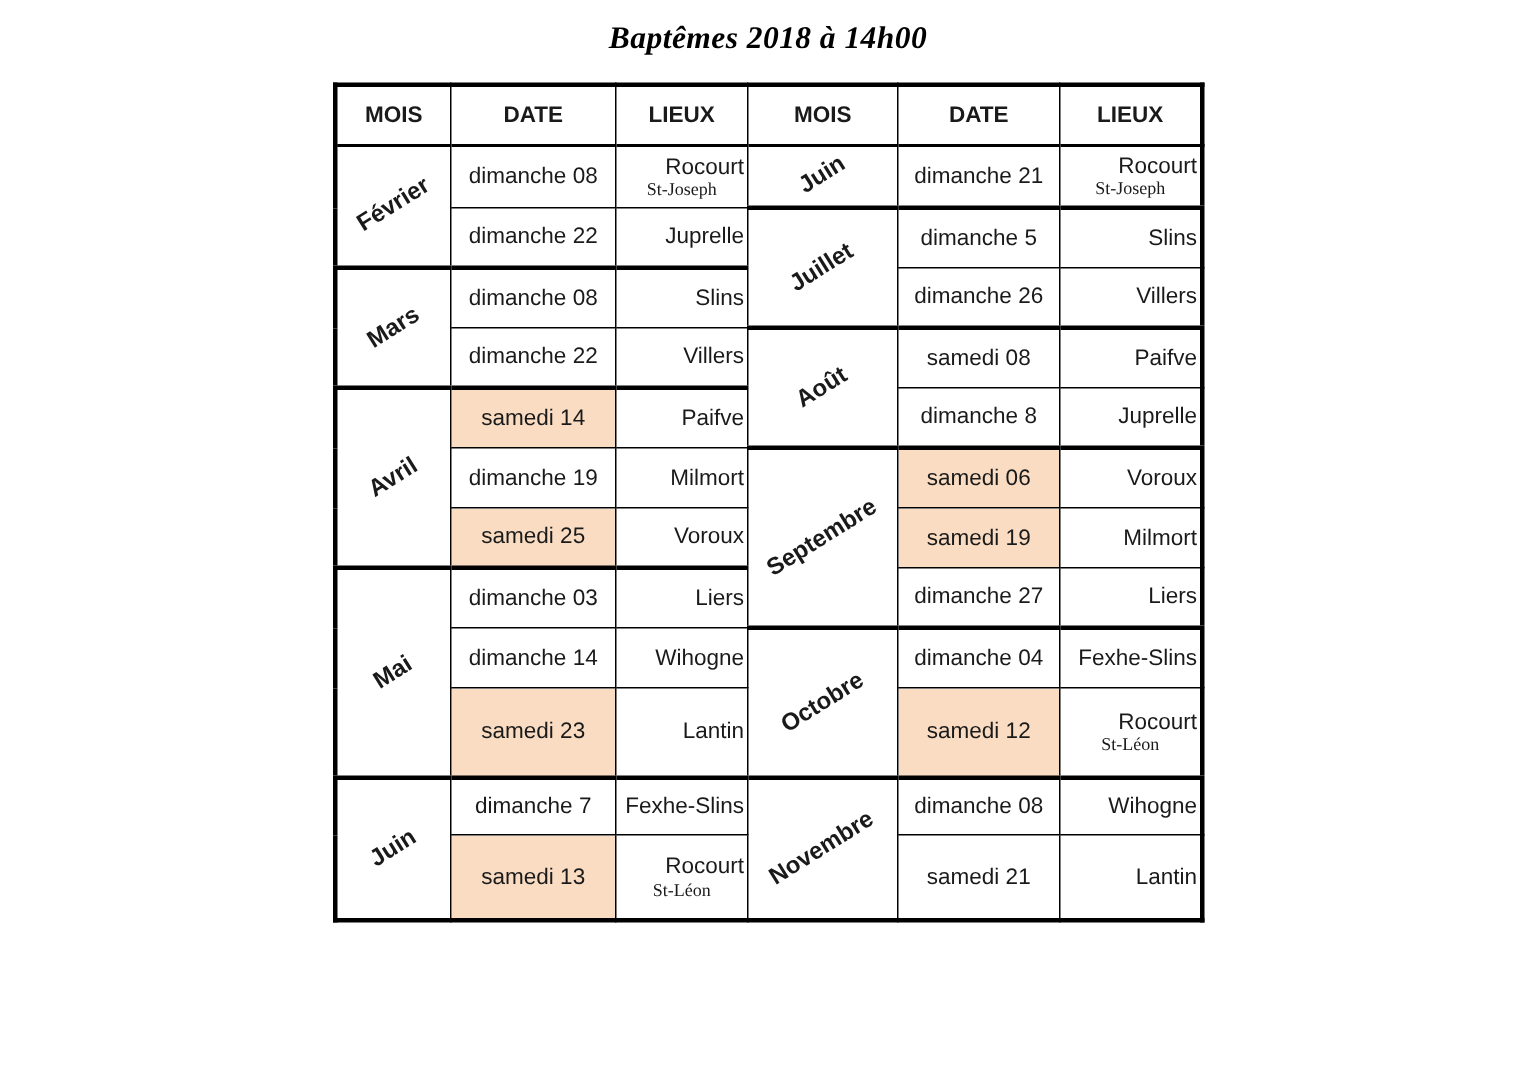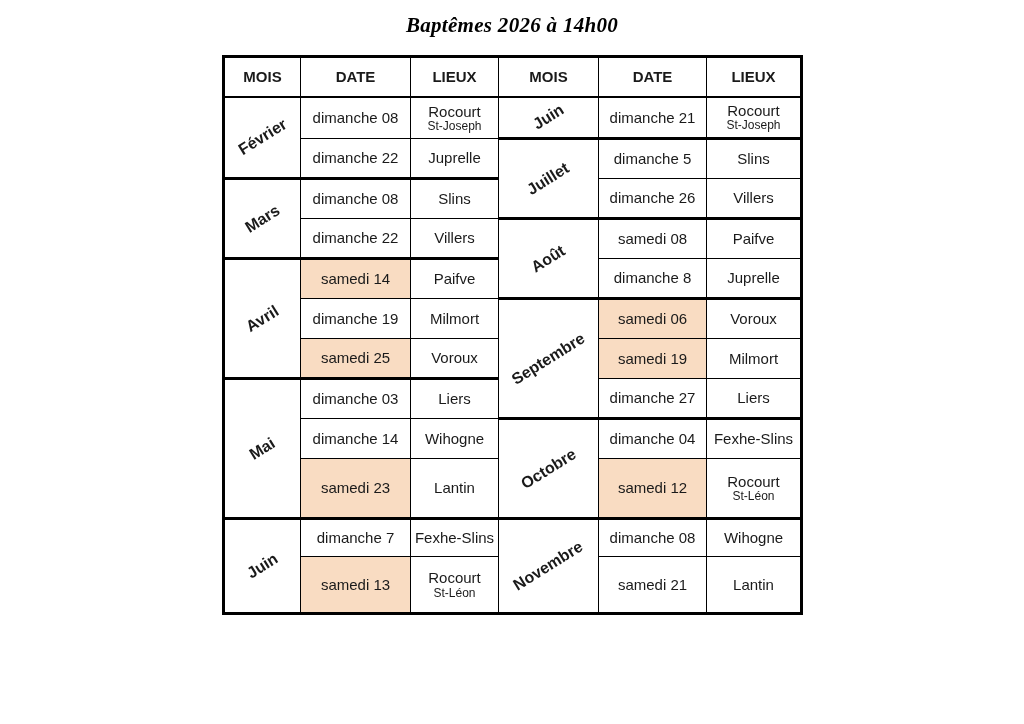--- a/index.html
+++ b/index.html
@@ -7,34 +7,34 @@
         font-family:"Liberation Sans",sans-serif;color:#1a1a1a;}
   .title{position:absolute;top:13px;left:0;width:100%;text-align:center;margin:0;
          font-family:"Liberation Serif",serif;font-style:italic;font-weight:700;
          font-size:21px;letter-spacing:.3px;color:#000;}
   table.schedule{position:absolute;left:222px;top:55px;border-collapse:collapse;
          table-layout:fixed;border:3px solid #000;}
   .schedule th,.schedule td{border:1px solid #000;text-align:center;vertical-align:middle;
          padding:0 2px;overflow:hidden;}
   .schedule th{font-size:15px;font-weight:700;border-bottom:2.5px solid #000;}
   td.date,td.place{font-size:15px;line-height:1.15;}
-  .pmain{display:block;line-height:1.15;}
-  .sub{display:block;font-size:12px;line-height:1.1;}
+  .pmain{display:block;line-height:1.15;text-align:right;}
+  .sub{display:block;font-size:12px;line-height:1.1;font-family:Liberation Serif, serif;}
   td.month .rot{display:inline-block;transform:rotate(-32deg);font-weight:700;
          font-size:16px;white-space:nowrap;}
   .gt{border-top:3px solid #000 !important;}
   .mid{border-left:3px solid #000;}
   .hl{background:var(--hl,#f9dcc2);}
   tr.rh{height:40px;} tr.r1{height:42px;} tr.rt{height:60px;} tr.rs{height:38px;} tr.rb{height:57px;}
 </style>
 </head>
 <body>
 
 <div class="page">
-  <h1 class="title">Baptêmes 2026 à 14h00</h1>
+  <h1 class="title">Baptêmes 2018 à 14h00</h1>
 
   <table class="schedule">
     <colgroup>
       <col style="width:77px">
         <col style="width:110px">
         <col style="width:88px">
       <col style="width:100px">
         <col style="width:108px">
         <col style="width:95px">
     </colgroup>

